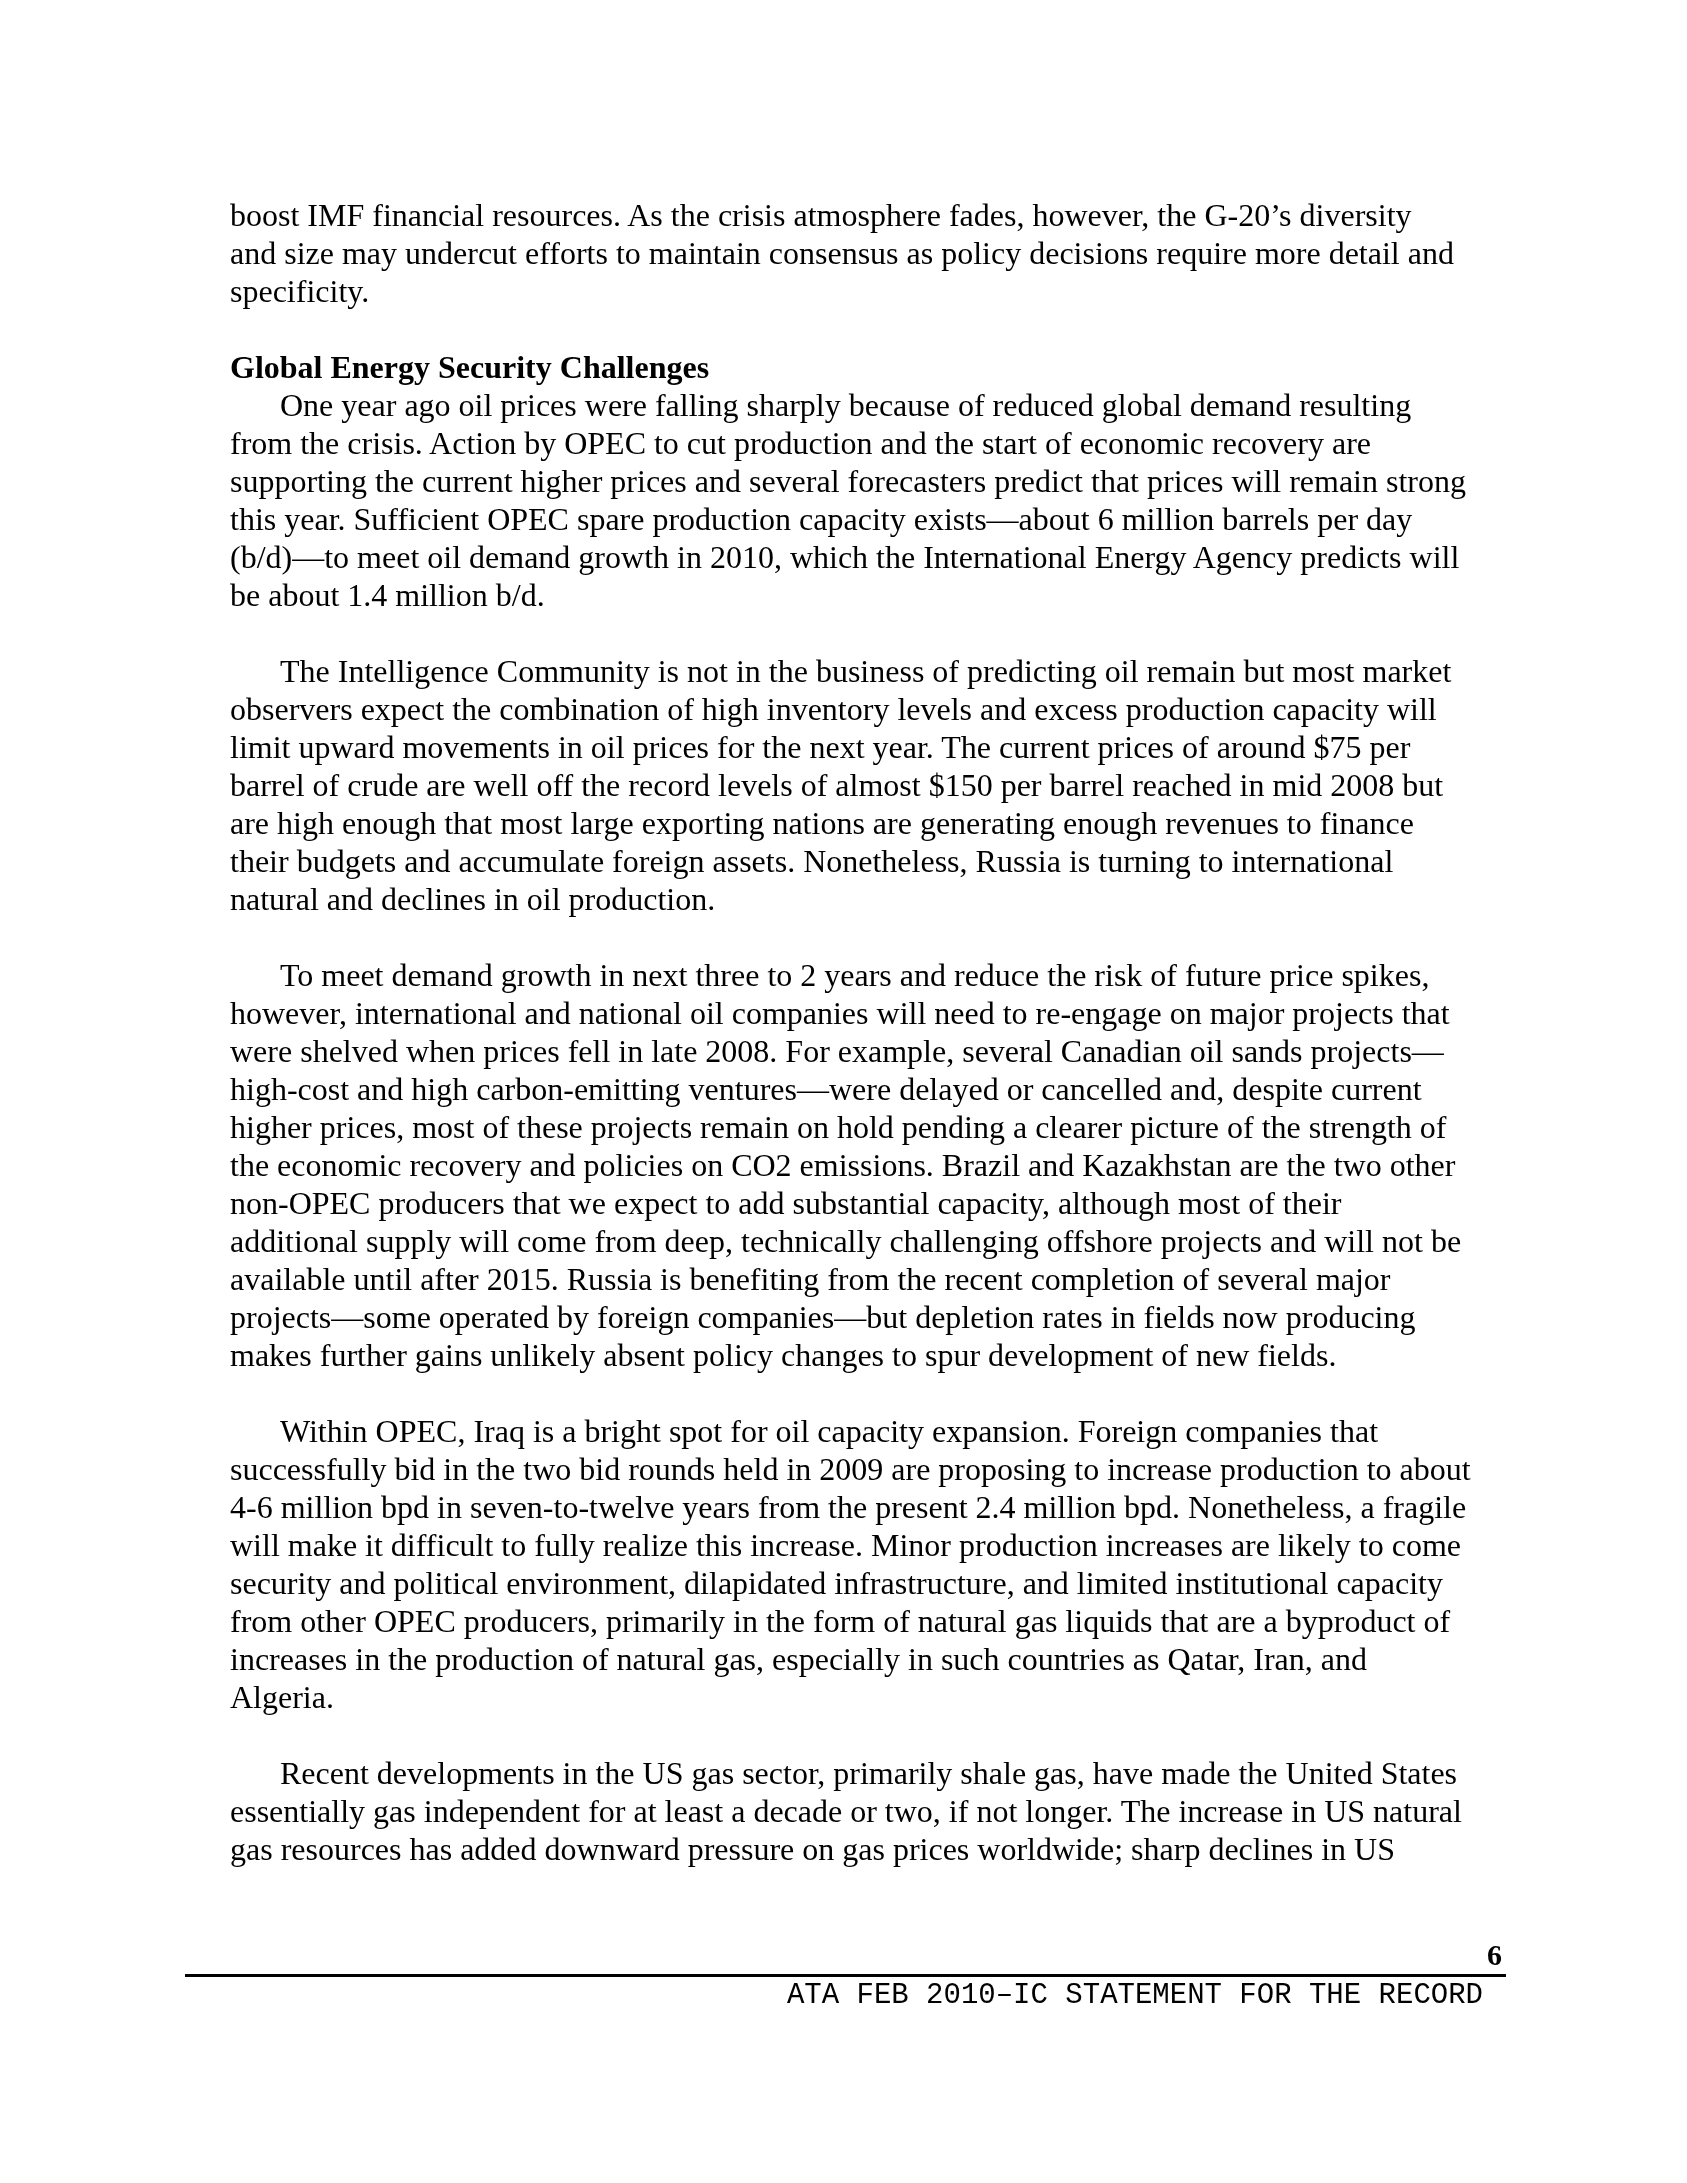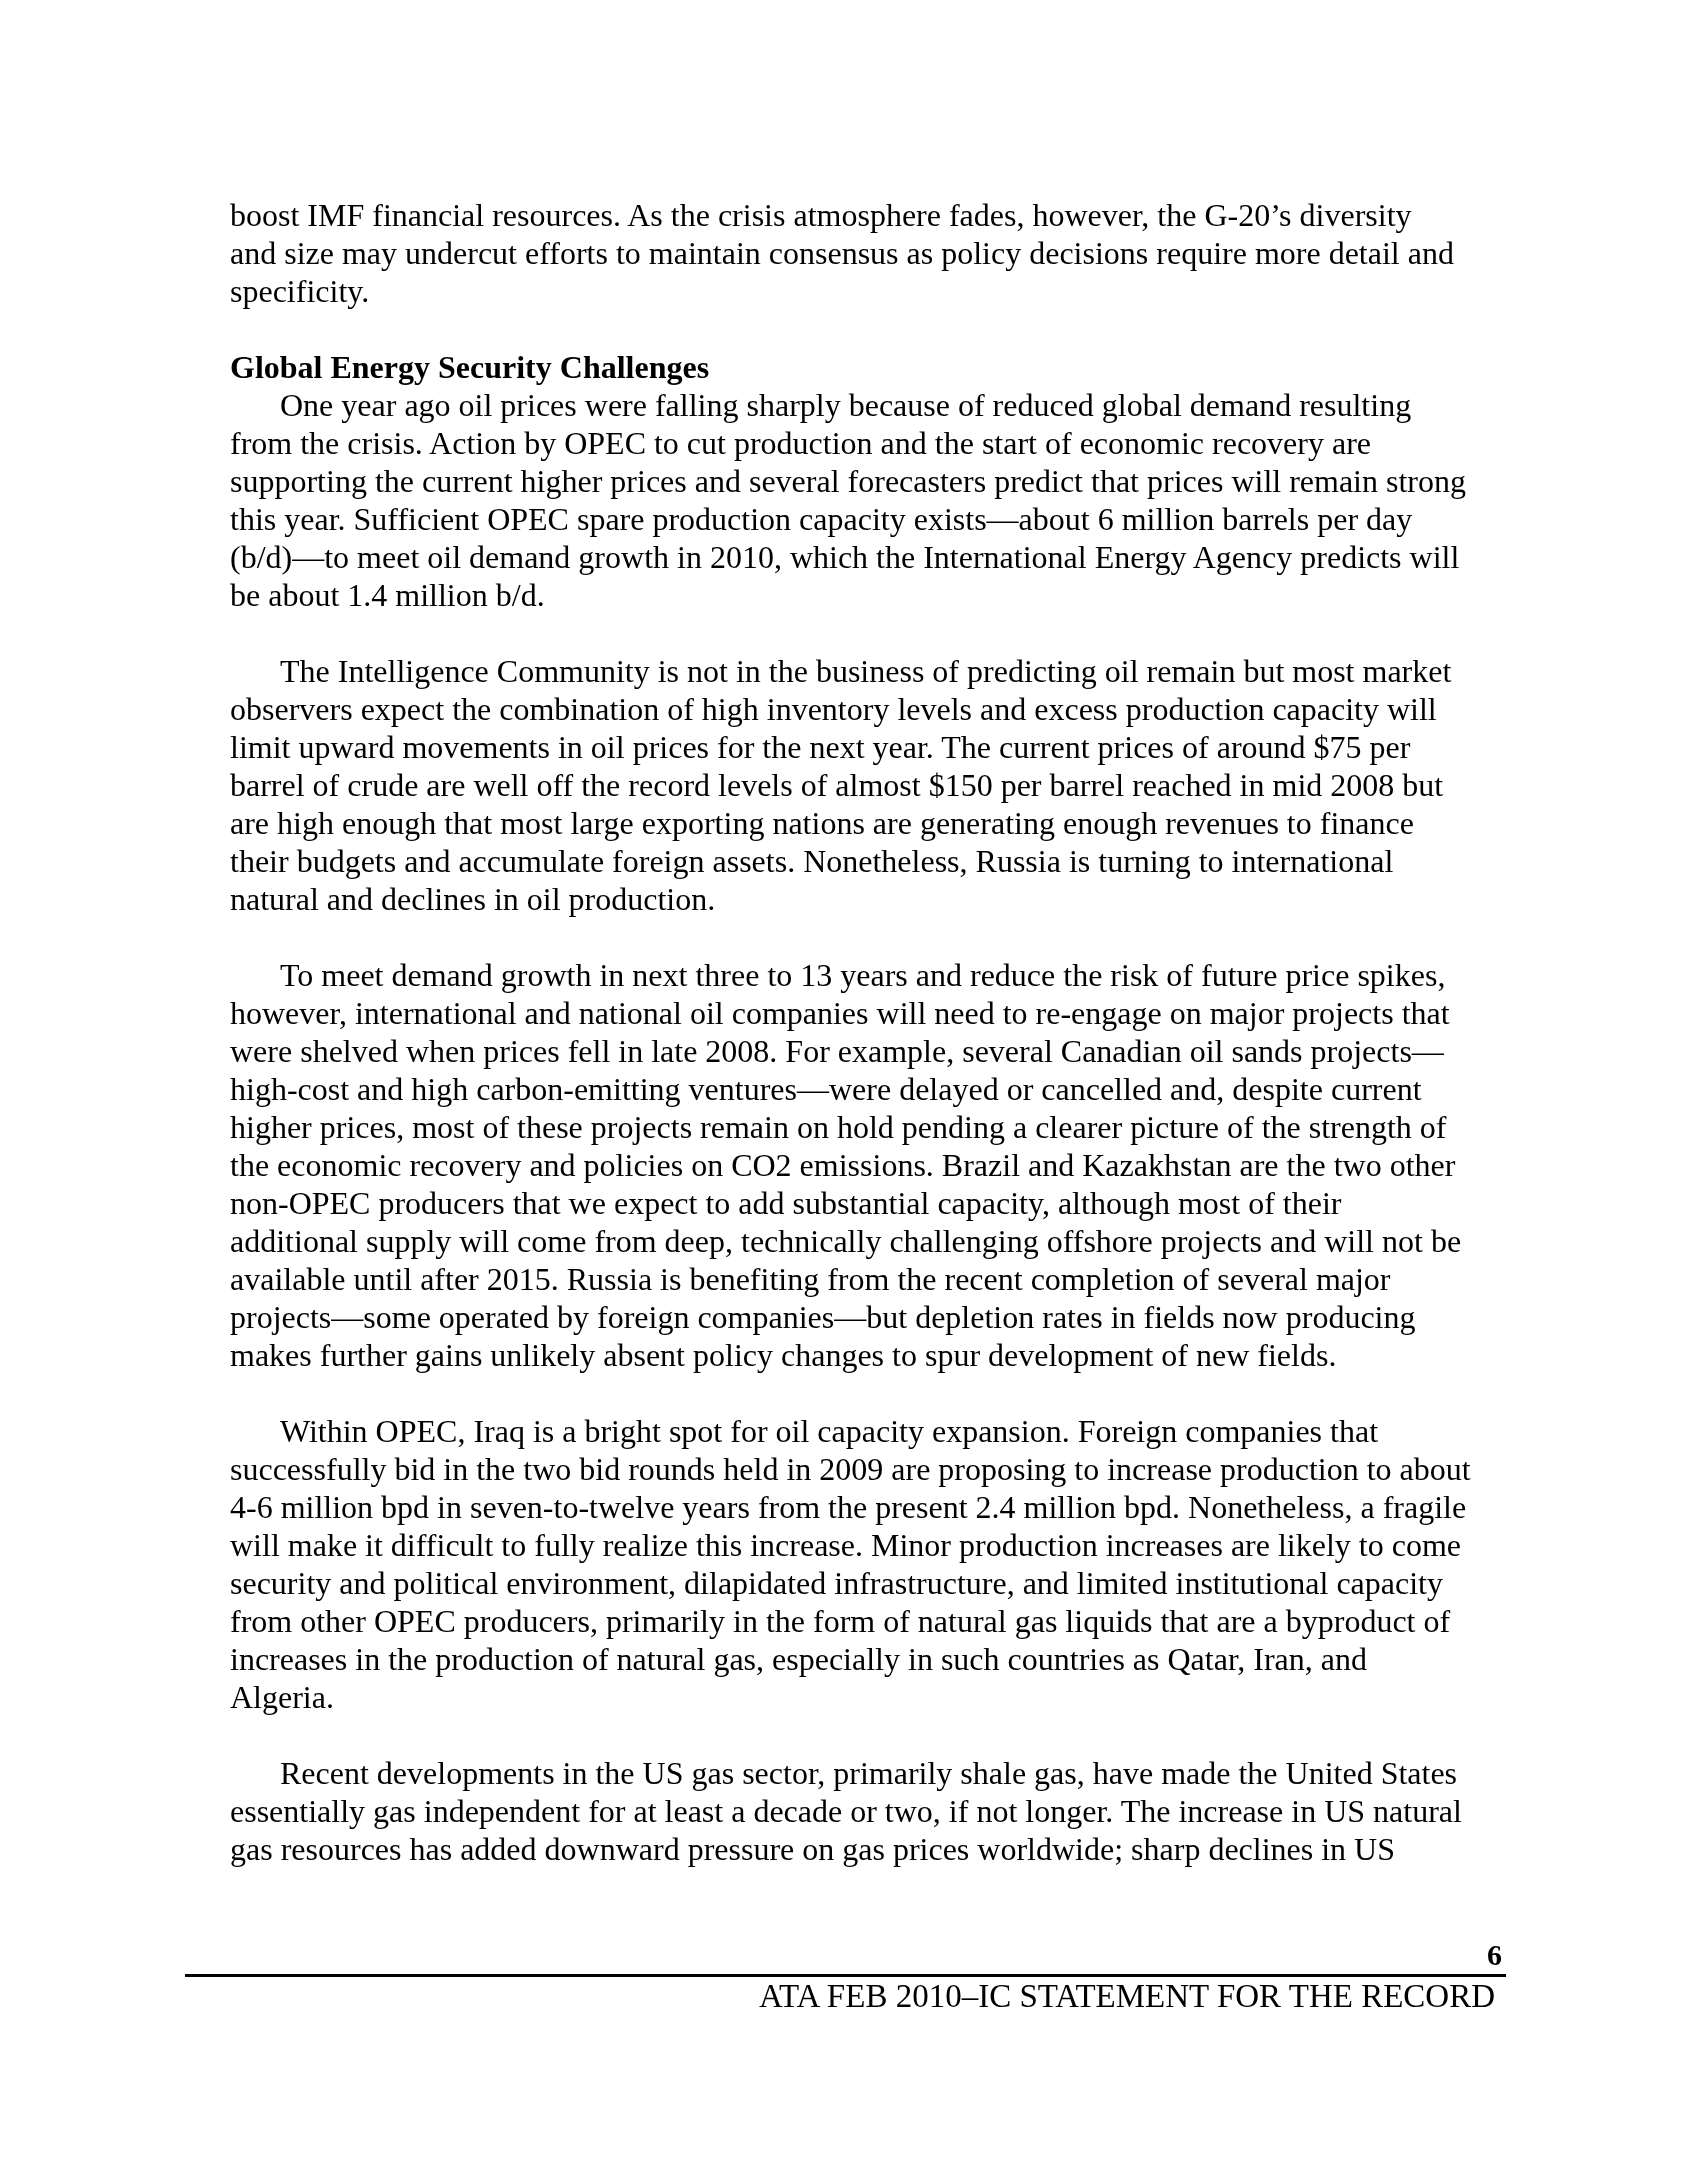--- a/index.html
+++ b/index.html
@@ -5,21 +5,21 @@
     html, body { margin: 0; padding: 0; background: #ffffff; }
     body { width: 1687px; height: 2183px; position: relative; overflow: hidden;
       font-family: "Liberation Serif", "DejaVu Serif", serif; color: #000; }
     .page { position: absolute; left: 198px; top: 196px; width: 1283px; }
     .line { font-size: 32px; line-height: 38px; white-space: nowrap; height: 38px; margin-left: 32px; }
     .indent { padding-left: 50px; }
     .gap { height: 38px; }
     .heading { font-weight: bold; }
     .footer-rule { position: absolute; left: 185px; top: 1974px; width: 1321px; height: 3.3px; background: #000; }
     .page-num { position: absolute; right: 185px; top: 1938px; font-size: 30px; font-weight: bold; line-height: 33px; }
-    .footer-text { position: absolute; right: 192px; top: 1981px; font-size: 33px; line-height: 30px; white-space: nowrap; }
+    .footer-text { position: absolute; right: 204px; top: 1981px; font-size: 29px; line-height: 30px; white-space: nowrap; font-family: Liberation Mono, monospace; }
   </style>
 </head>
 <body>
 
 <div class="page">
   <div>
     <div class="line">boost IMF financial resources.  As the crisis atmosphere fades, however, the G-20’s diversity</div>
     <div class="line">and size may undercut efforts to maintain consensus as policy decisions require more detail and</div>
     <div class="line">specificity.</div>
   </div>
@@ -41,21 +41,21 @@
     <div class="line">observers expect the combination of high inventory levels and excess production capacity will</div>
     <div class="line">limit upward movements in oil prices for the next year.  The current prices of around $75 per</div>
     <div class="line">barrel of crude are well off the record levels of almost $150 per barrel reached in mid 2008 but</div>
     <div class="line">are high enough that most large exporting nations are generating enough revenues to finance</div>
     <div class="line">their budgets and accumulate foreign assets.  Nonetheless, Russia is turning to international</div>
     <div class="line">natural and declines in oil production.</div>
   </div>
   <div class="gap"></div>
 
   <div>
-    <div class="line indent">To meet demand growth in next three to 13 years and reduce the risk of future price spikes,</div>
+    <div class="line indent">To meet demand growth in next three to 2 years and reduce the risk of future price spikes,</div>
     <div class="line">however, international and national oil companies will need to re-engage on major projects that</div>
     <div class="line">were shelved when prices fell in late 2008.  For example, several Canadian oil sands projects—</div>
     <div class="line">high-cost and high carbon-emitting ventures—were delayed or cancelled and, despite current</div>
     <div class="line">higher prices, most of these projects remain on hold pending a clearer picture of the strength of</div>
     <div class="line">the economic recovery and policies on CO2 emissions.  Brazil and Kazakhstan are the two other</div>
     <div class="line">non-OPEC producers that we expect to add substantial capacity, although most of their</div>
     <div class="line">additional supply will come from deep, technically challenging offshore projects and will not be</div>
     <div class="line">available until after 2015.  Russia is benefiting from the recent completion of several major</div>
     <div class="line">projects—some operated by foreign companies—but depletion rates in fields now producing</div>
     <div class="line">makes further gains unlikely absent policy changes to spur development of new fields.</div>

